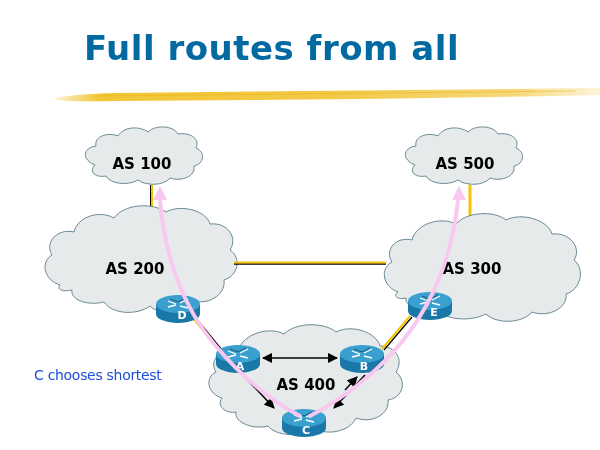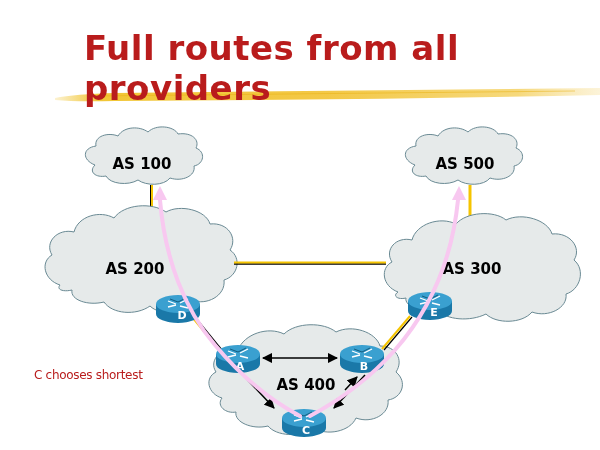--- a/index.html
+++ b/index.html
@@ -1,42 +1,41 @@
 <!DOCTYPE html>
 <html><head>
   <meta charset="utf-8">
   <style>
     html, body { margin: 0; padding: 0; background: #ffffff; }
     body { width: 600px; height: 450px; position: relative; overflow: hidden; font-family: "DejaVu Sans", sans-serif; }
     .title {
       position: absolute; left: 84px; top: 28px;
       font-family: "DejaVu Sans", sans-serif; font-weight: bold;
-      font-size: 34px; line-height: 40px; color: #b91c1c; letter-spacing: 0.5px;
+      font-size: 34px; line-height: 40px; color: #0369a1; letter-spacing: 0.5px;
       z-index: 3;
     }
     .title .line { display: block; white-space: nowrap; }
     .underline {
       position: absolute; left: 55px; top: 84px; width: 545px; height: 20px; z-index: 2;
     }
     svg.diagram { position: absolute; left: 0; top: 0; width: 600px; height: 450px; z-index: 1; }
     .caption {
       position: absolute; left: 34px; top: 367px; z-index: 3;
-      font-family: "DejaVu Sans", sans-serif; font-size: 12px; line-height: 16px; color: #b91c1c;
+      font-family: "DejaVu Sans", sans-serif; font-size: 14px; line-height: 16px; color: #1d4ed8;
       letter-spacing: -0.3px;
     }
     .caption span { display: block; }
     .as-label { font-family: "DejaVu Sans", sans-serif; font-weight: bold; font-size: 15px; fill: #000; }
     .router-label { font-family: "DejaVu Sans", sans-serif; font-weight: bold; font-size: 11px; fill: #ffffff; }
   </style>
 </head>
 <body>
 
 <div class="title">
   <span class="line">Full routes from all</span>
-  <span class="line">providers</span>
 </div>
 
 <svg class="underline" viewBox="0 0 545 20" preserveAspectRatio="none">
   <defs>
     <linearGradient id="brush" x1="0" x2="1" y1="0" y2="0">
       <stop offset="0" stop-color="#f0c020" stop-opacity="0.2"></stop>
       <stop offset="0.08" stop-color="#f0c020" stop-opacity="0.9"></stop>
       <stop offset="0.5" stop-color="#f2c232" stop-opacity="0.9"></stop>
       <stop offset="0.85" stop-color="#f3cc50" stop-opacity="0.75"></stop>
       <stop offset="1" stop-color="#f5d880" stop-opacity="0.3"></stop>

